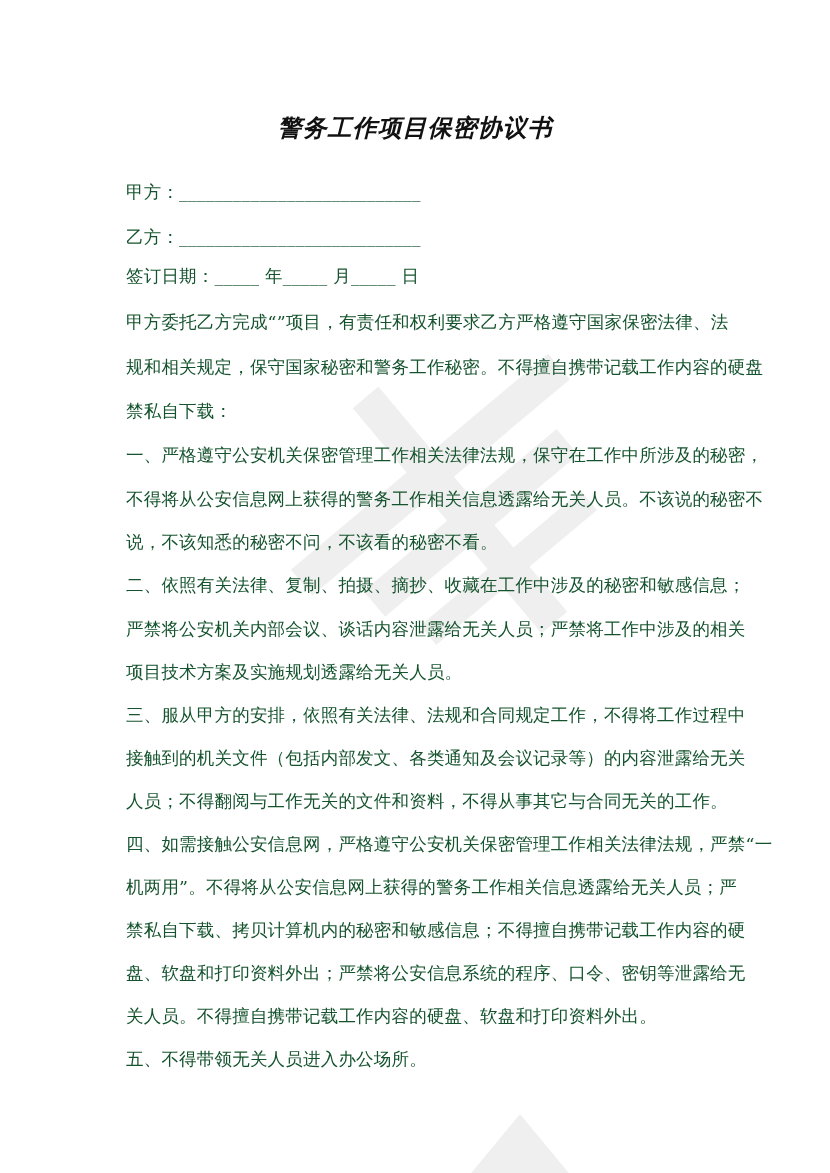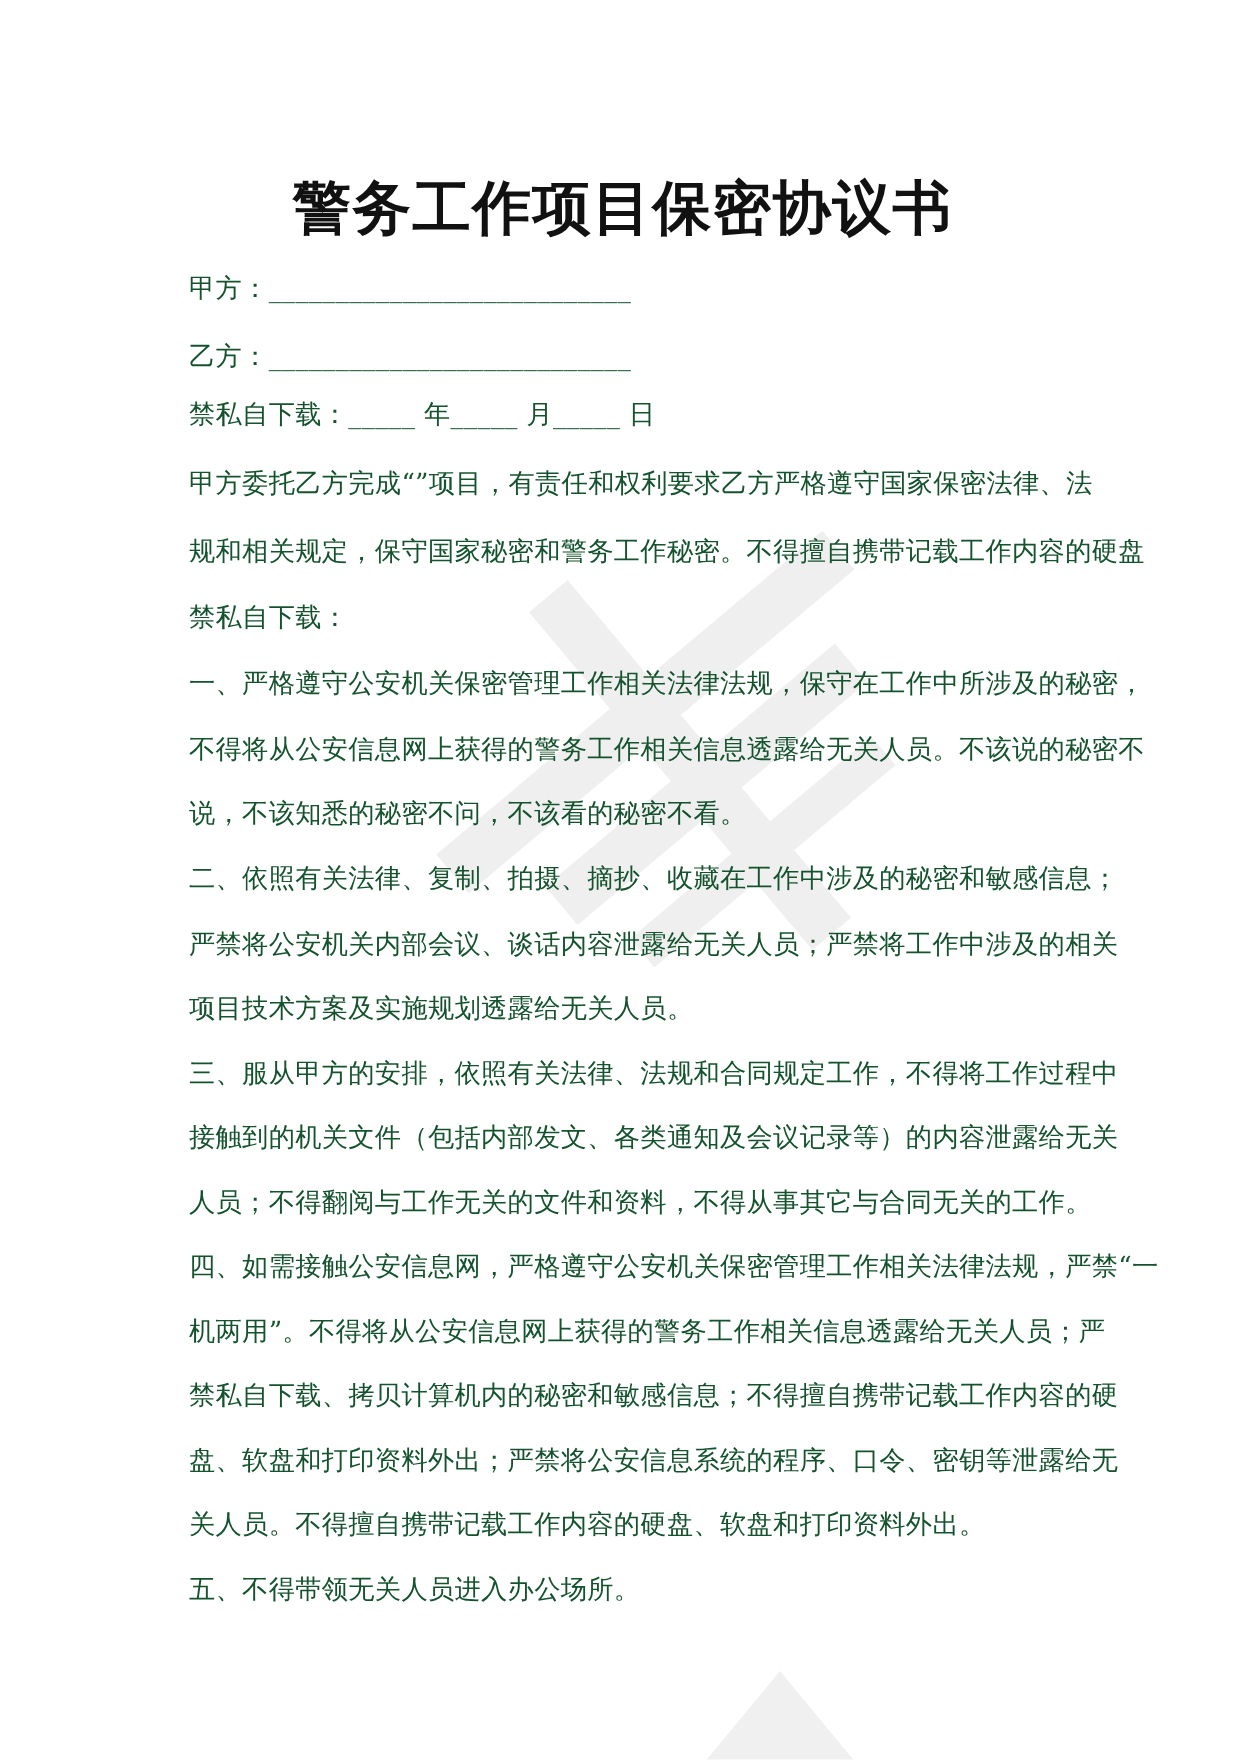--- a/index.html
+++ b/index.html
@@ -7,21 +7,21 @@
     width: 830px; height: 1173px; background: #ffffff; position: relative; overflow: hidden;
     font-family: "DejaVu Serif", "Liberation Serif", serif; color: #1a1a1a;
   }
   .watermark {
     position: absolute; left: 250px; top: 300px; width: 420px; height: 420px;
     pointer-events: none; opacity: 0.06;
   }
   .watermark2 { position: absolute; left: 420px; top: 1110px; width: 200px; height: 120px; pointer-events:none; opacity:0.06; }
   .title {
     position: absolute; left: 0; width: 830px; top: 112px; text-align: center;
-    font-size: 39px; font-weight: bold; letter-spacing: 1px; color: #111;
+    font-size: 24px; font-weight: bold; letter-spacing: 1px; color: #111; font-style: italic;
   }
   .line {
     position: absolute; left: 126px; font-size: 17.5px; white-space: nowrap; color: #14532d;
     letter-spacing: 0.2px;
   }
 </style>
 </head>
 <body>
 
 <svg class="watermark" viewBox="0 0 100 100">
@@ -33,21 +33,21 @@
   </g>
 </svg>
 <svg class="watermark2" viewBox="0 0 100 60">
   <polygon points="50,2 98,60 2,60" fill="#000"></polygon>
 </svg>
 
 <div class="title">警务工作项目保密协议书</div>
 
 <div class="line" style="top:180px">甲方：___________________________</div>
 <div class="line" style="top:225px">乙方：___________________________</div>
-<div class="line" style="top:264px">禁私自下载：_____ 年_____ 月_____ 日</div>
+<div class="line" style="top:264px">签订日期：_____ 年_____ 月_____ 日</div>
 
 <div class="line" style="top:310px">甲方委托乙方完成“”项目，有责任和权利要求乙方严格遵守国家保密法律、法</div>
 <div class="line" style="top:355px">规和相关规定，保守国家秘密和警务工作秘密。不得擅自携带记载工作内容的硬盘</div>
 <div class="line" style="top:399px">禁私自下载：</div>
 
 <div class="line" style="top:443px">一、严格遵守公安机关保密管理工作相关法律法规，保守在工作中所涉及的秘密，</div>
 <div class="line" style="top:487px">不得将从公安信息网上获得的警务工作相关信息透露给无关人员。不该说的秘密不</div>
 <div class="line" style="top:530px">说，不该知悉的秘密不问，不该看的秘密不看。</div>
 
 <div class="line" style="top:573px">二、依照有关法律、复制、拍摄、摘抄、收藏在工作中涉及的秘密和敏感信息；</div>

